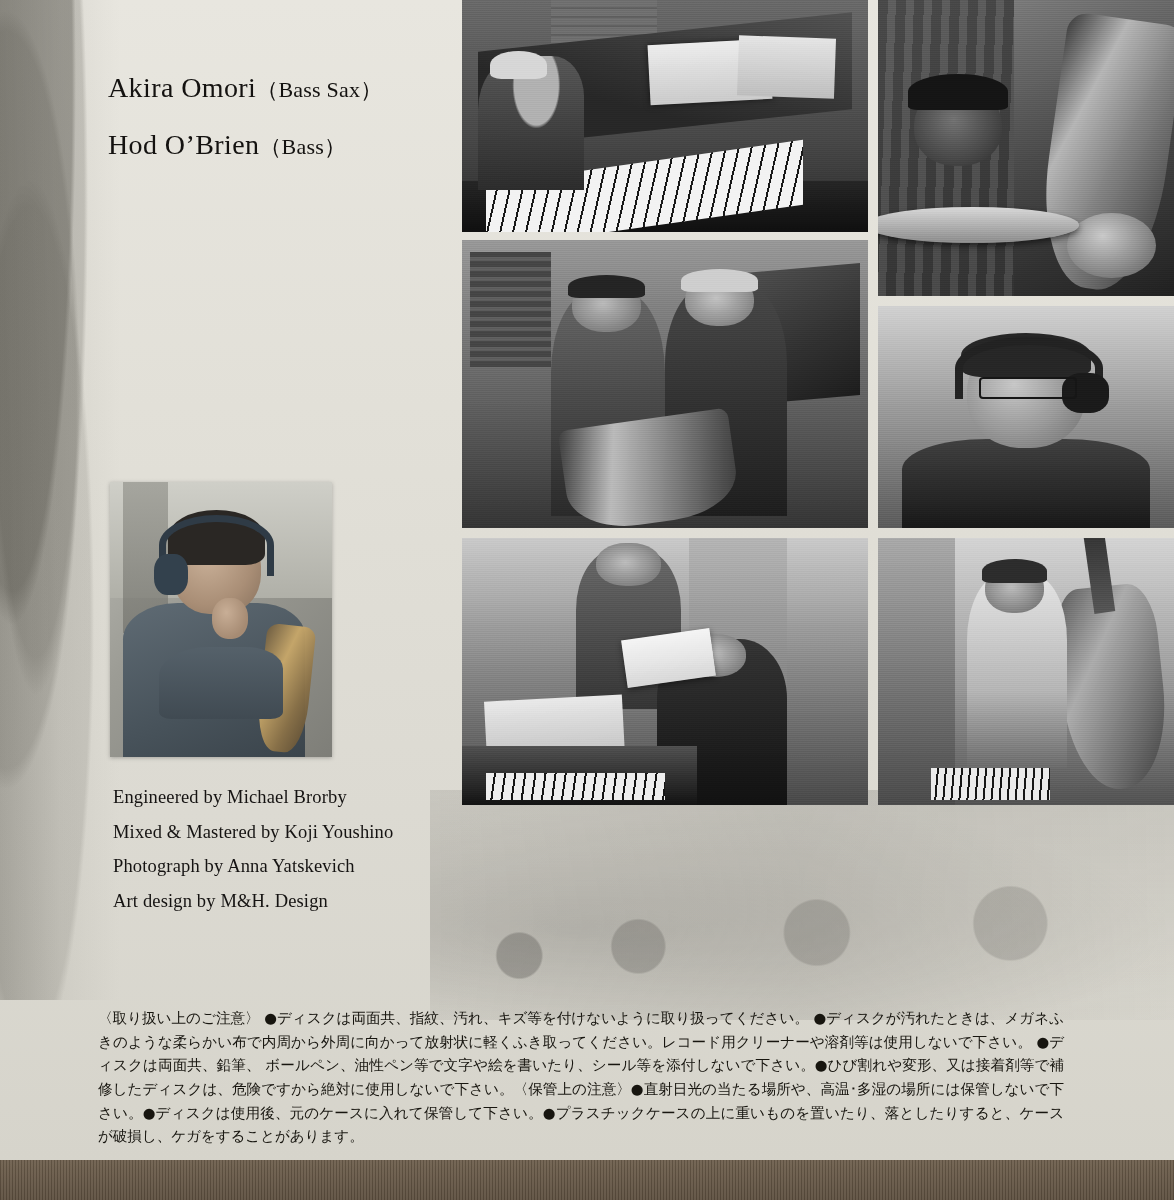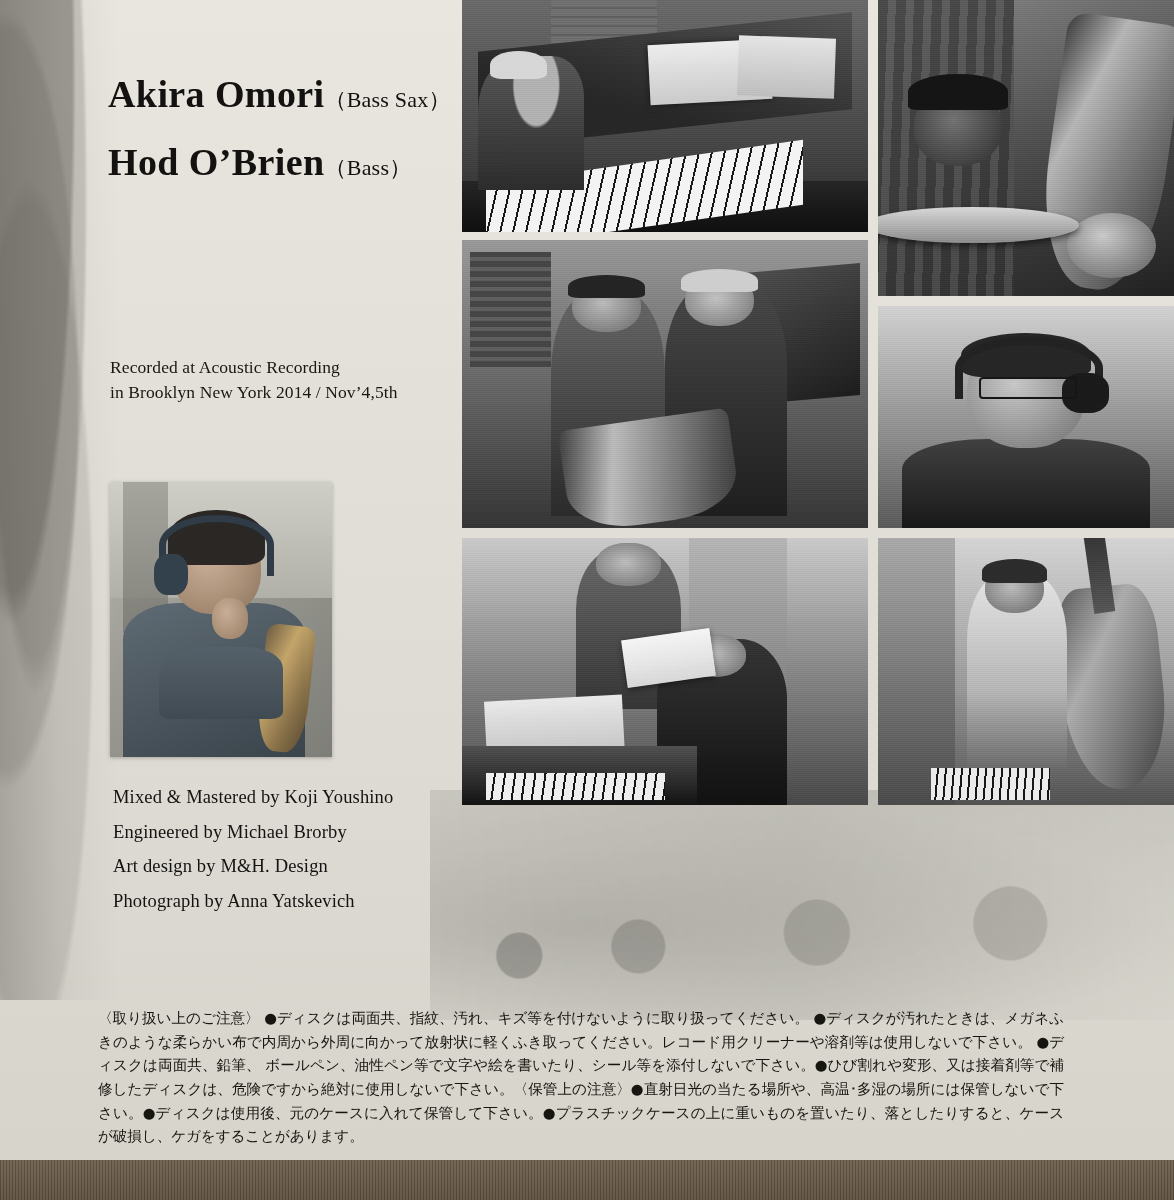--- a/index.html
+++ b/index.html
@@ -84,23 +84,22 @@
     left: 108px;
     top: 72px;
     width: 360px;
   }
   .person {
     margin-bottom: 24px;
     white-space: nowrap;
     color: #141210;
   }
   .person .pname {
-    font-size: 38px;
+    font-size: 28px;
     letter-spacing: 0.4px;
-    font-weight: bold;
   }
   .person .pinst {
     font-size: 22px;
     letter-spacing: 0.2px;
   }
 
   #recorded {
     position: absolute;
     left: 110px;
     top: 355px;
@@ -376,45 +375,41 @@
 
     <div id="personnel">
       <div class="person">
         <span class="pname">Akira Omori</span><span class="pinst">（Bass Sax）</span>
       </div>
       <div class="person">
         <span class="pname">Hod O’Brien</span><span class="pinst">（Bass）</span>
       </div>
     </div>
 
-    <div id="recorded">
-      <div>Recorded at Acoustic Recording</div>
-      <div>in Brooklyn New York 2014 / Nov’4,5th</div>
-    </div>
 
     <div id="portrait">
       <div class="bg"></div>
       <div class="wall"></div>
       <div class="doorframe"></div>
       <div class="torso"></div>
       <div class="sax"></div>
       <div class="head"></div>
       <div class="hair"></div>
       <div class="headphone"></div>
       <div class="earcup"></div>
       <div class="arm"></div>
       <div class="hand"></div>
       <div class="grain"></div>
     </div>
 
     <div id="production">
+      <div class="line">Engineered by Michael Brorby</div>
       <div class="line">Mixed &amp; Mastered by Koji Youshino</div>
-      <div class="line">Engineered by Michael Brorby</div>
+      <div class="line">Photograph by Anna Yatskevich</div>
       <div class="line">Art design by M&amp;H. Design</div>
-      <div class="line">Photograph by Anna Yatskevich</div>
     </div>
 
     <div id="photogrid">
 
       <div class="ph" id="ph-piano">
         <div class="sky"></div>
         <div class="brick"></div>
         <div class="lidshape"></div>
         <div class="score"></div>
         <div class="score2"></div>

